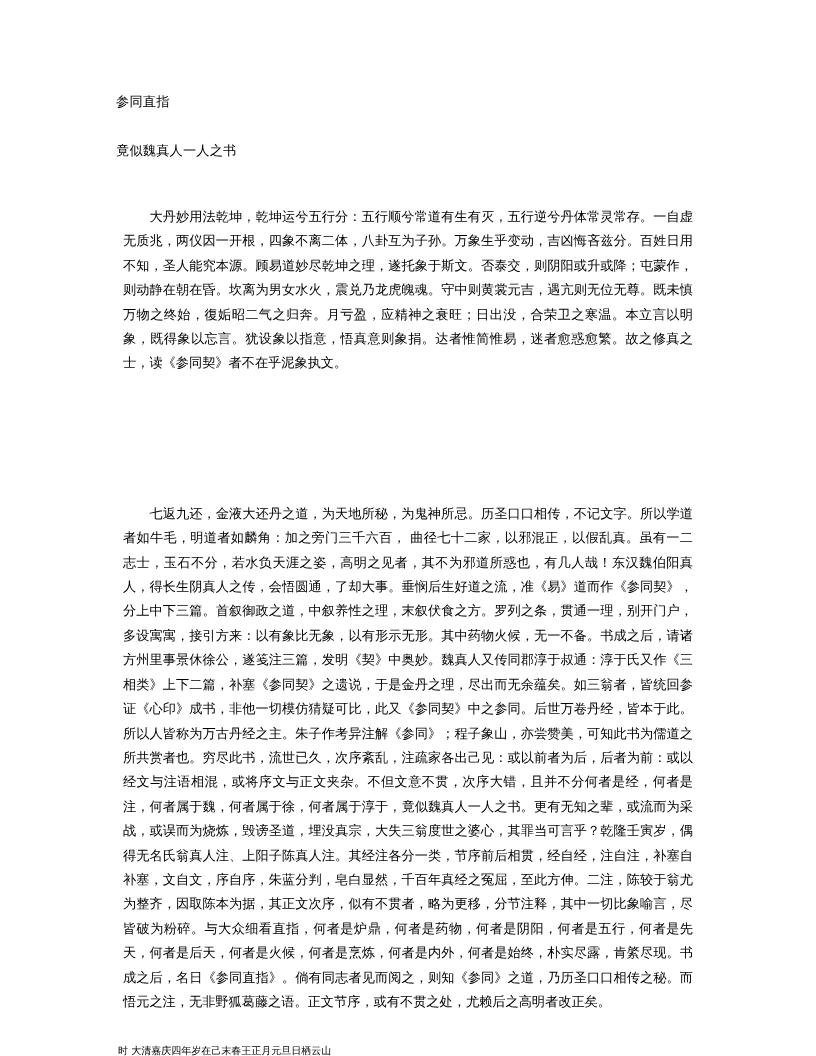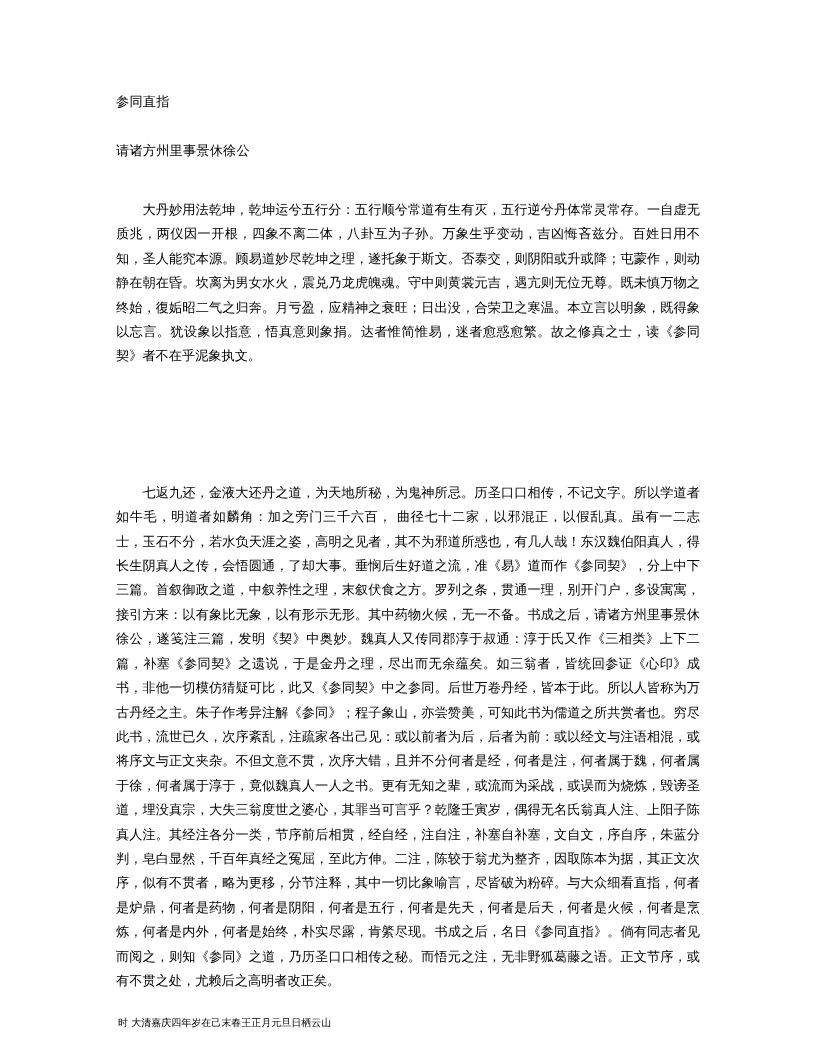--- a/index.html
+++ b/index.html
@@ -44,21 +44,21 @@
     white-space: nowrap;
   }
 
   .para {
     font-size: 13.2px;
     line-height: 24.4px;
     text-align: justify;
     text-justify: inter-ideograph;
     text-align-last: left;
     text-indent: 2em;
-    margin: 0;
+    margin: 7px;
     letter-spacing: 0px;
     word-break: break-all;
   }
 
   .plainline {
     font-size: 10px;
     line-height: 19px;
     margin: 2px;
     text-align: left;
     white-space: nowrap;
@@ -72,21 +72,21 @@
 </head>
 <body>
 
 <div class="page">
   <div class="content">
 
     <div class="heading">参同直指</div>
 
     <div class="sp-30"></div>
 
-    <div class="heading">请诸方州里事景休徐公</div>
+    <div class="heading">竟似魏真人一人之书</div>
 
     <div class="sp-38"></div>
 
     <div class="para">大丹妙用法乾坤，乾坤运兮五行分：五行顺兮常道有生有灭，五行逆兮丹体常灵常存。一自虚无质兆，两仪因一开根，四象不离二体，八卦互为子孙。万象生乎变动，吉凶悔吝兹分。百姓日用不知，圣人能究本源。顾易道妙尽乾坤之理，遂托象于斯文。否泰交，则阴阳或升或降；屯蒙作，则动静在朝在昏。坎离为男女水火，震兑乃龙虎魄魂。守中则黄裳元吉，遇亢则无位无尊。既未慎万物之终始，復姤昭二气之归奔。月亏盈，应精神之衰旺；日出没，合荣卫之寒温。本立言以明象，既得象以忘言。犹设象以指意，悟真意则象捐。达者惟简惟易，迷者愈惑愈繁。故之修真之士，读《参同契》者不在乎泥象执文。</div>
 
     <div class="sp-74"></div>
 
 
     <div class="sp-38"></div>
 

